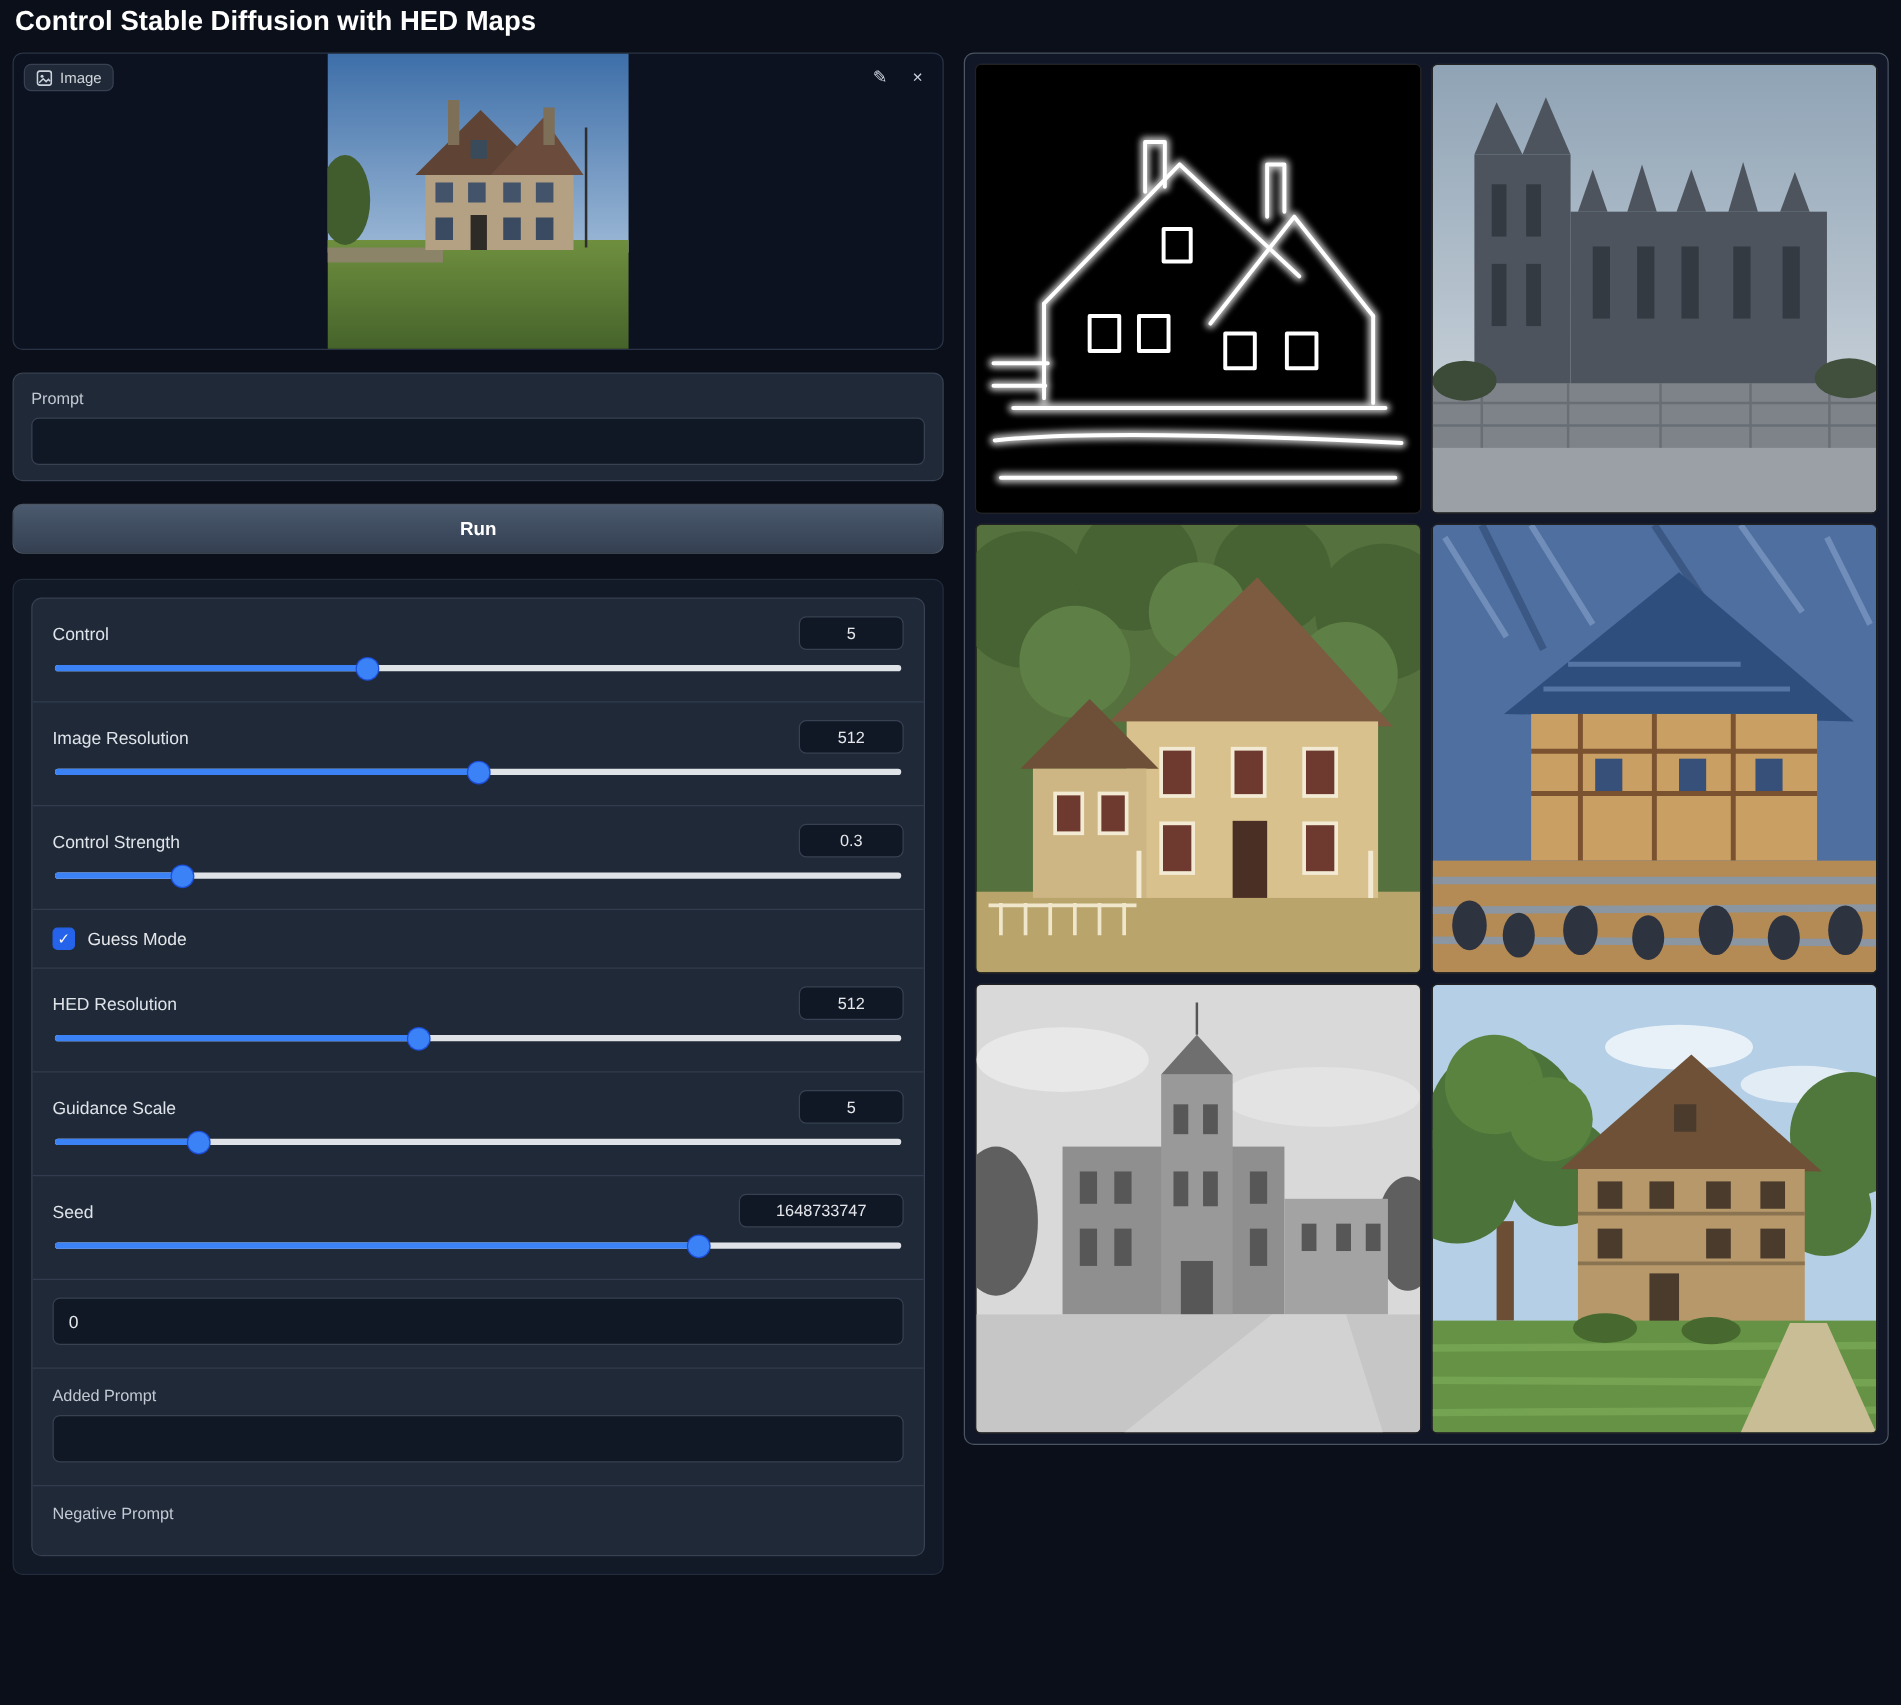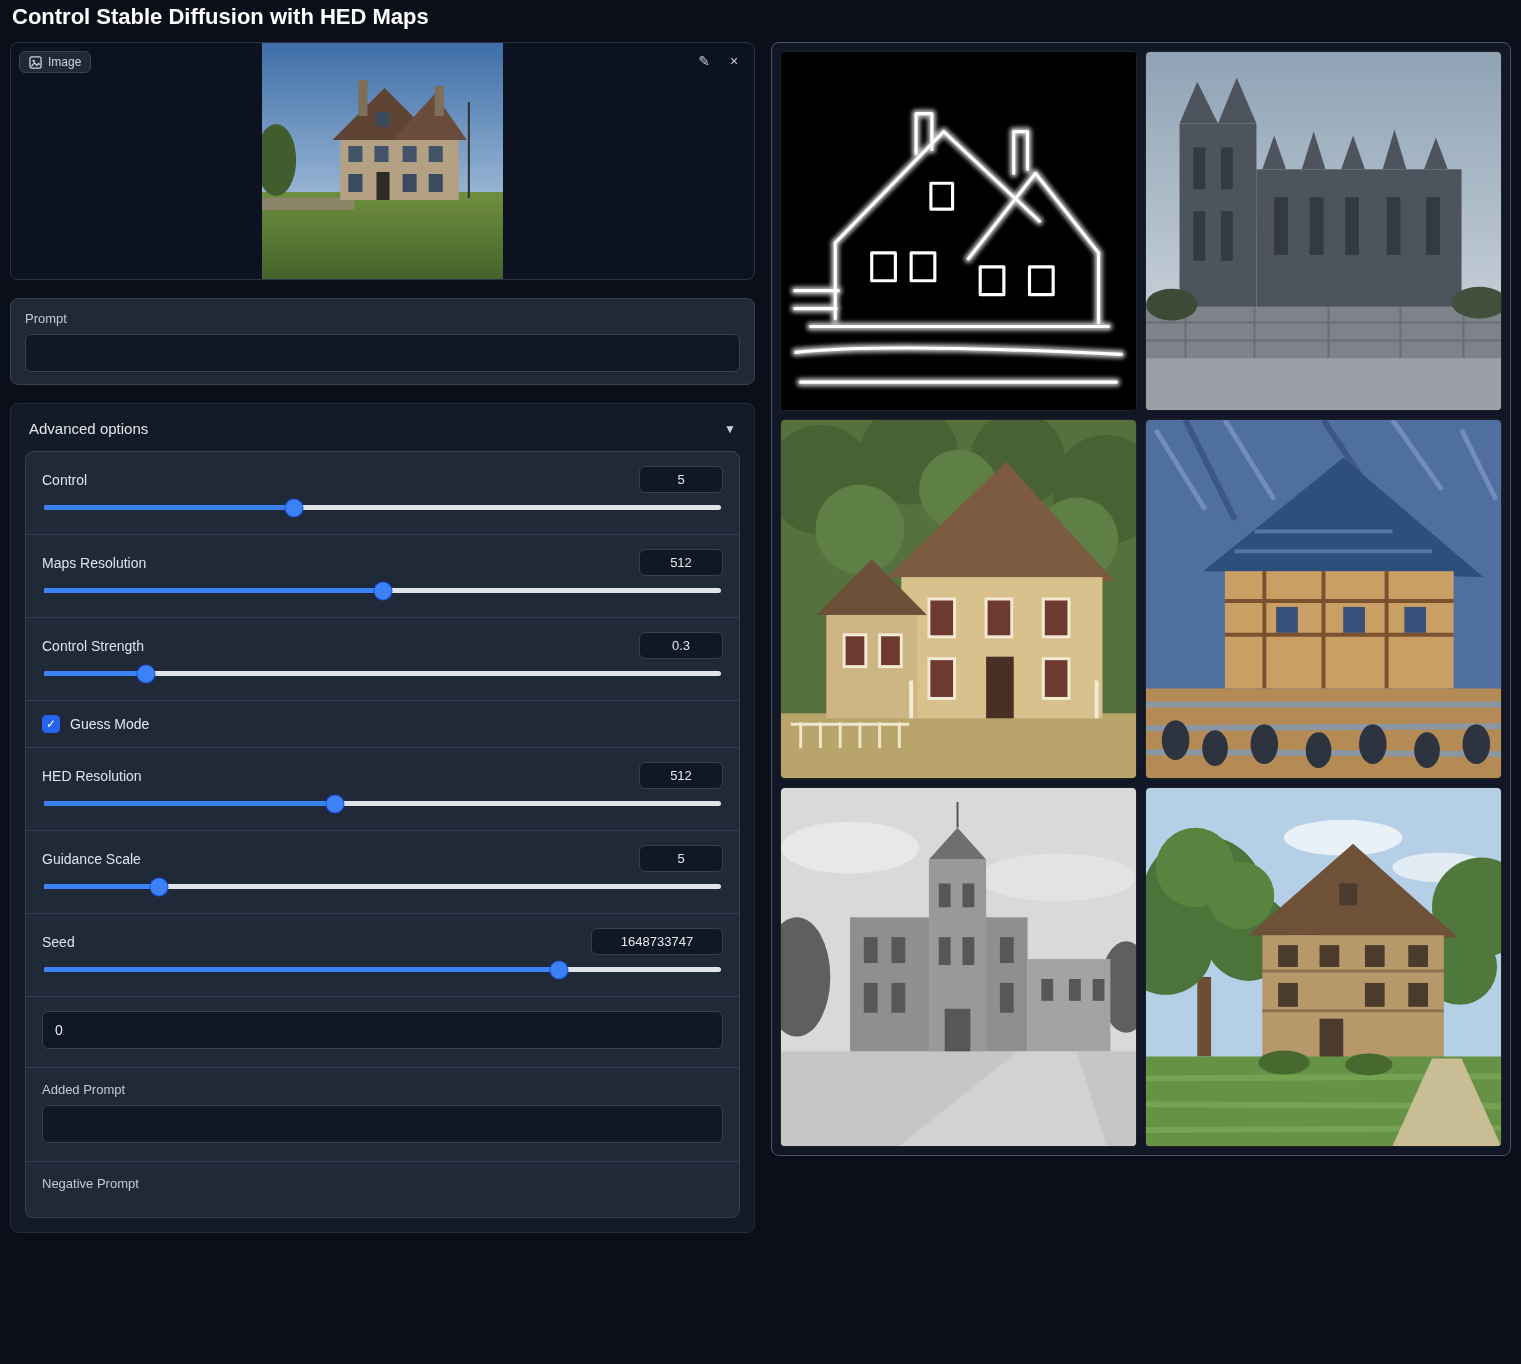--- a/index.html
+++ b/index.html
@@ -182,44 +182,41 @@
       </svg>
     </div>
 
     
     <div class="block">
       <span class="field-label">Prompt</span>
       <input class="text-input" type="text" value="" style="">
     </div>
 
     
+    <button class="run-btn">Run</button>
 
     
     <div class="accordion">
-      <div class="accordion-header">
-        <span class="accordion-title">Advanced options</span>
-        <span class="accordion-arrow">▼</span>
-      </div>
 
       <div class="form">
 
         <div class="form-row">
           <div class="slider-head">
             <span class="slider-label">Control</span>
             <input class="num-box" readonly="" value="5" style="">
           </div>
           <div class="slider-track">
             <div class="slider-fill" style="width: 37%;"></div>
             <div class="slider-handle" style="left: 37%;"></div>
           </div>
         </div>
 
         <div class="form-row">
           <div class="slider-head">
-            <span class="slider-label">Maps Resolution</span>
+            <span class="slider-label">Image Resolution</span>
             <input class="num-box" readonly="" value="512" style="">
           </div>
           <div class="slider-track">
             <div class="slider-fill" style="width: 50%;"></div>
             <div class="slider-handle" style="left: 50%;"></div>
           </div>
         </div>
 
         <div class="form-row">
           <div class="slider-head">

